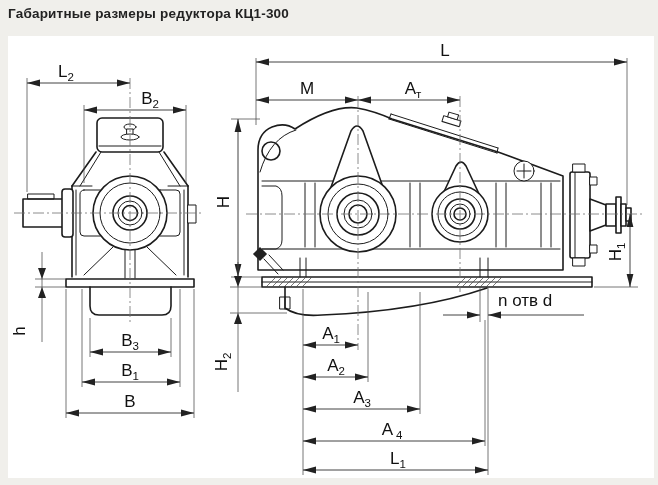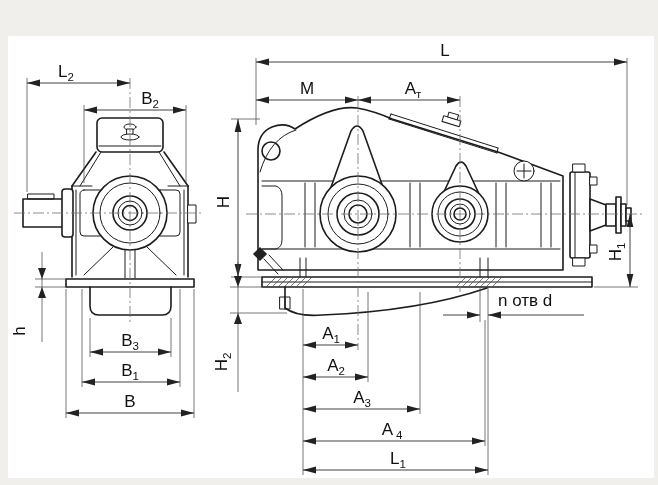--- a/index.html
+++ b/index.html
@@ -15,20 +15,21 @@
   .xt{fill:none;stroke:#4a4a4a;stroke-width:.75;}
   .dim{fill:none;stroke:var(--dim);stroke-width:.9;}
   .dl{font-size:17px;fill:var(--text);}
   .sub{font-size:11.5px;}
   .arr{fill:#222;stroke:none;}
 </style>
 </head>
 <body>
 
 <div class="stage">
+  <div class="title">Габаритные размеры редуктора КЦ1-300</div>
   <div class="panel"></div>
 
   <svg width="658" height="485" viewBox="0 0 658 485">
     <defs>
       <marker id="ae" markerWidth="15" markerHeight="8" refX="14" refY="4" orient="auto" markerUnits="userSpaceOnUse">
         <path d="M14,4 L1,0.6 L1,7.4 Z" fill="#222"></path>
       </marker>
       <marker id="as" markerWidth="15" markerHeight="8" refX="1" refY="4" orient="auto" markerUnits="userSpaceOnUse">
         <path d="M1,4 L14,0.6 L14,7.4 Z" fill="#222"></path>
       </marker>

